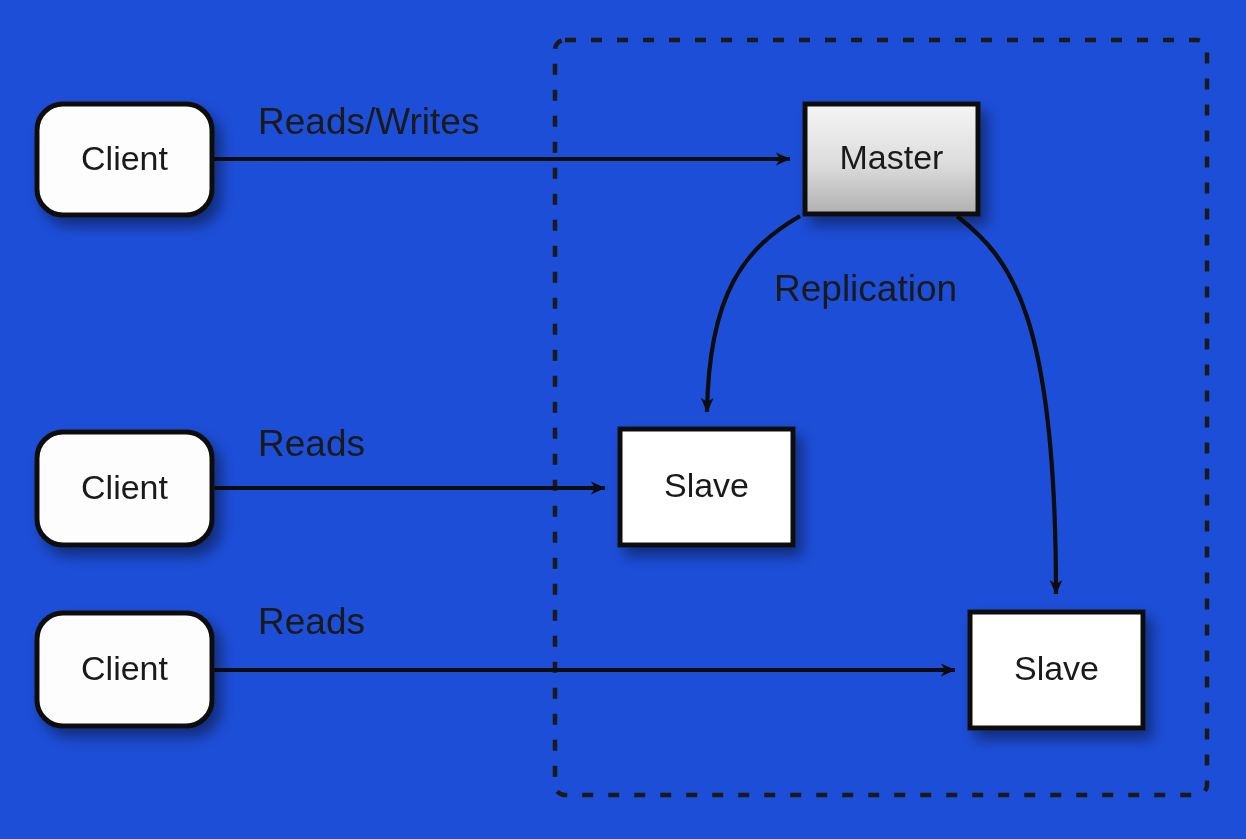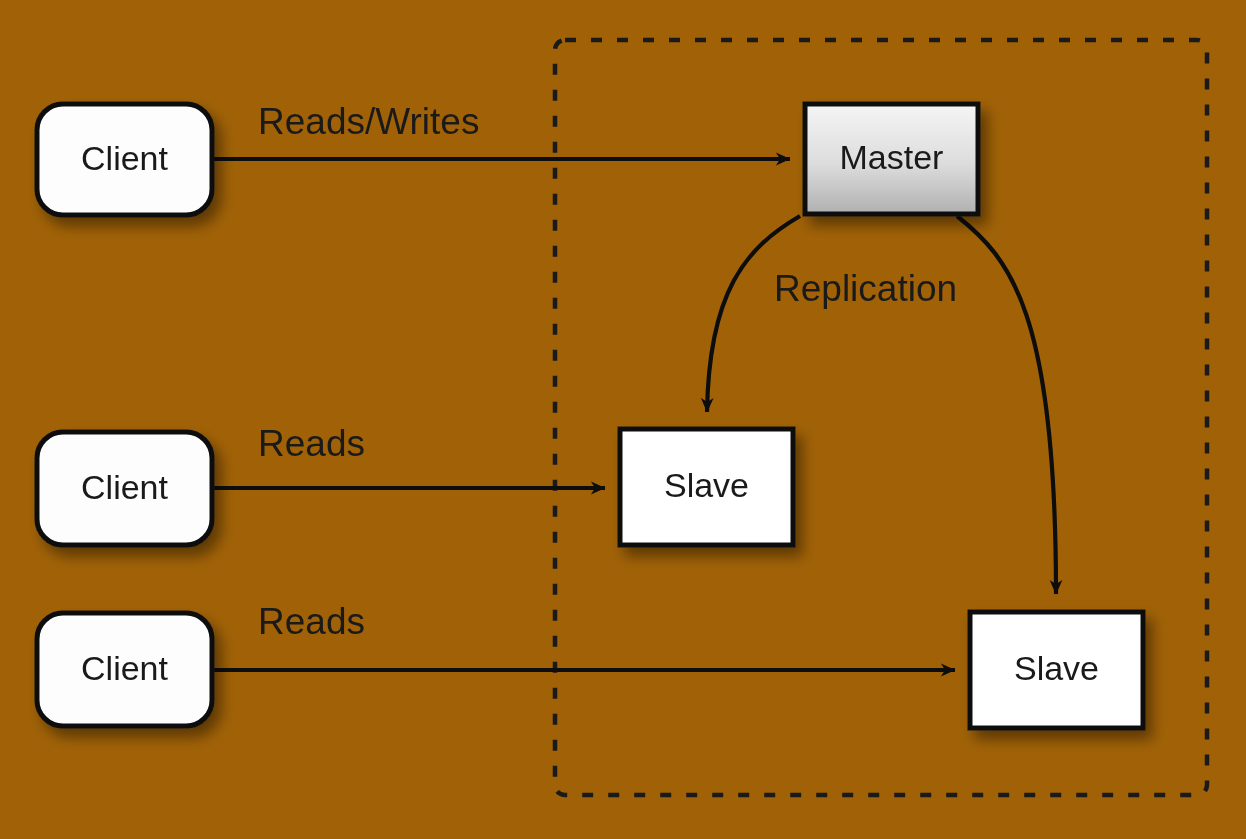--- a/index.html
+++ b/index.html
@@ -4,21 +4,21 @@
 <style>
   html, body {
     margin: 0;
     padding: 0;
     background: #ffffff;
   }
   #canvas {
     position: relative;
     width: 1246px;
     height: 839px;
-    background: #a16207;
+    background: #1d4ed8;
     overflow: hidden;
     font-family: "Liberation Sans", sans-serif;
     text-align: center;
   }
   #diagram-svg {
     position: absolute;
     left: 0;
     top: 0;
     width: 1246px;
     height: 839px;

